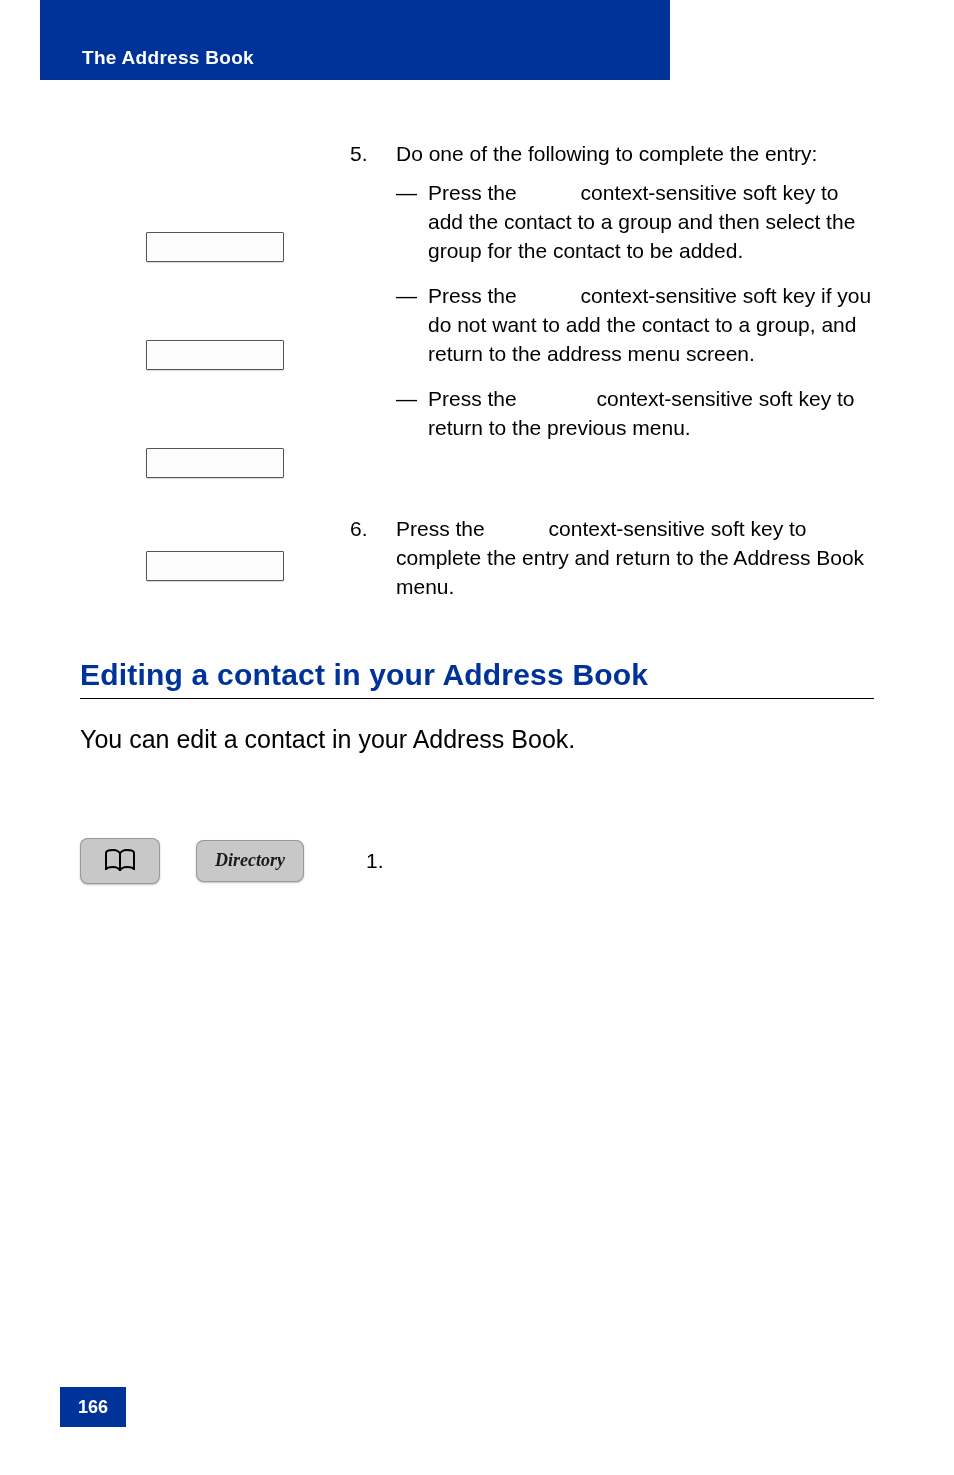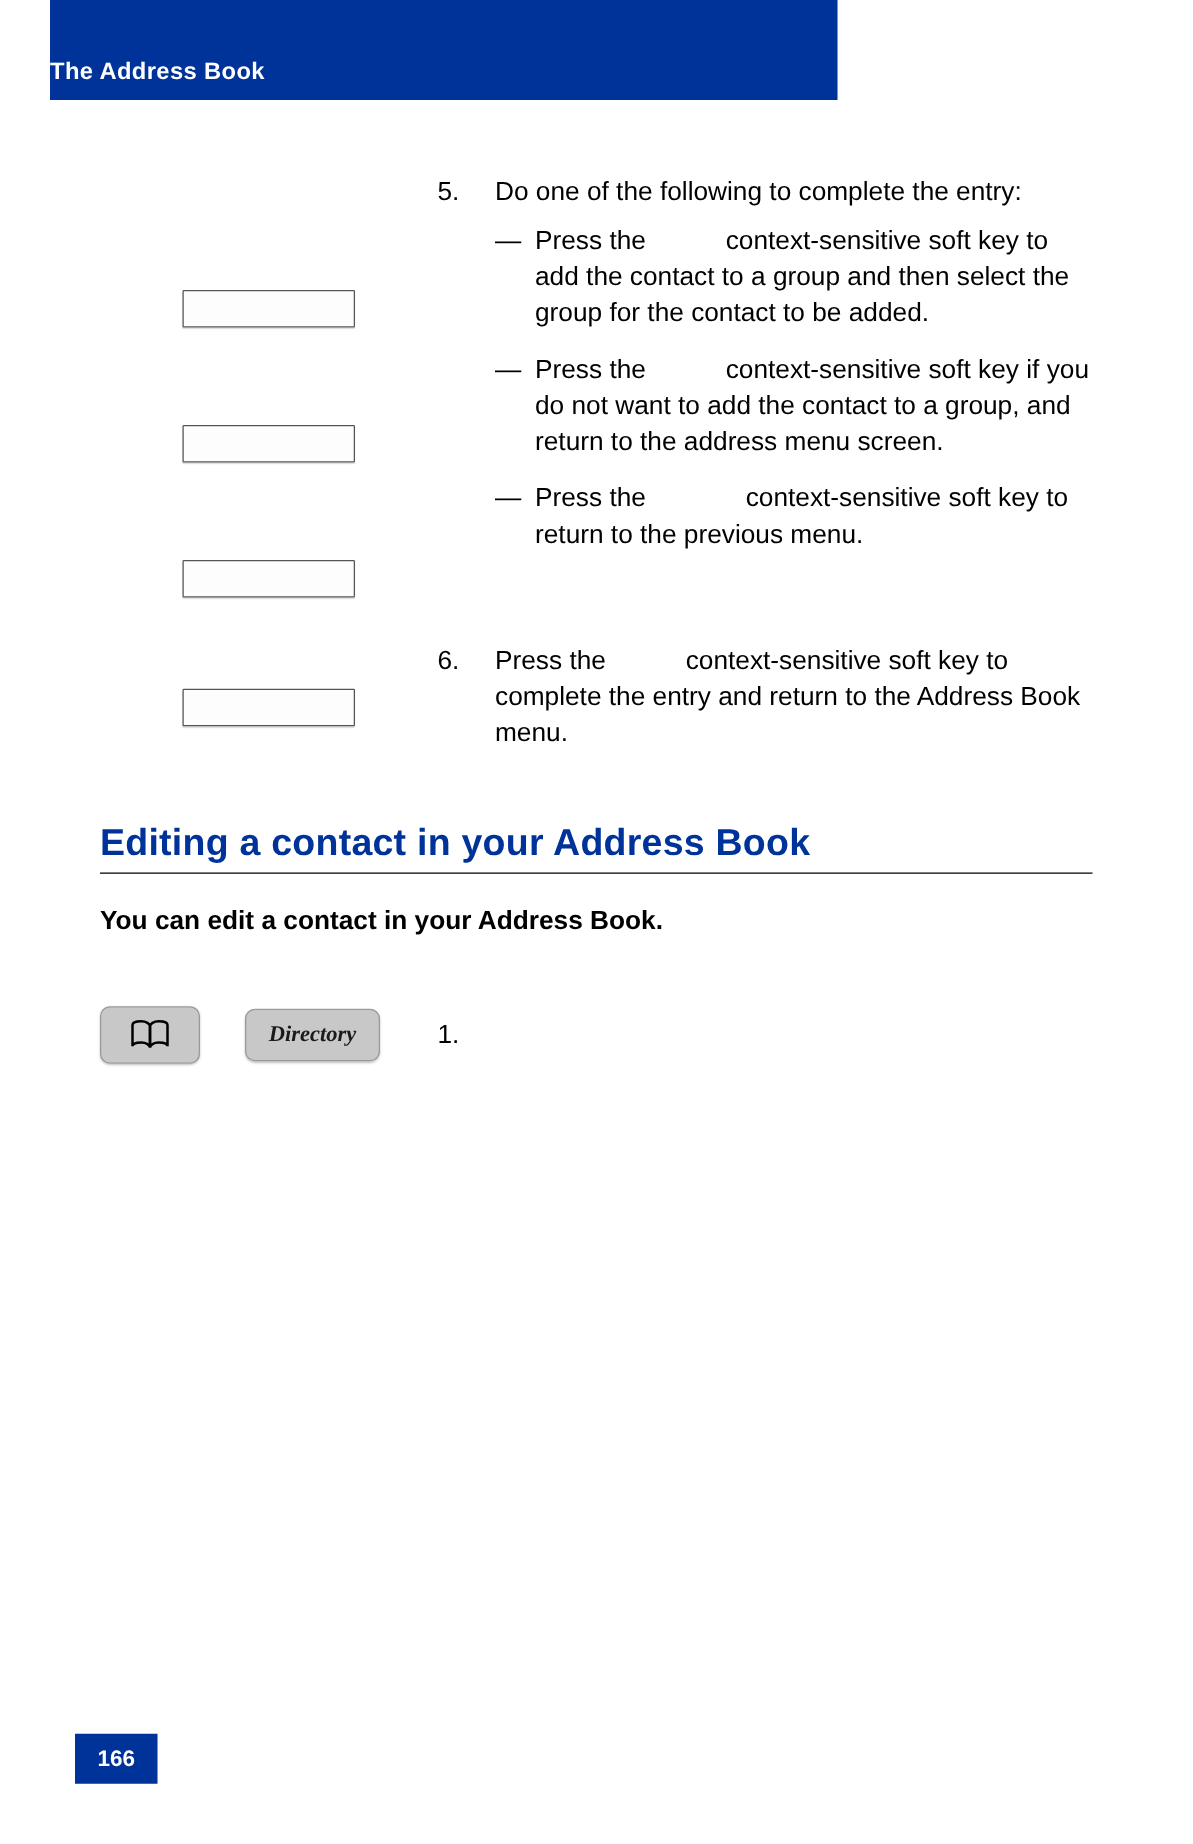--- a/index.html
+++ b/index.html
@@ -20,20 +20,21 @@
     top: 36px;
     left: 40px;
     width: 630px;
     height: 44px;
     background: #003399;
     color: #fff;
     font-family: "Arial Black", Arial, sans-serif;
     font-weight: bold;
     font-size: 19px;
     letter-spacing: 0.3px;
+    padding-left: 42px;
     line-height: 44px;
     box-sizing: border-box;
   }
   .top-blue {
     position: absolute;
     top: 0;
     left: 40px;
     width: 630px;
     height: 36px;
     background: #003399;
@@ -104,27 +105,27 @@
     color: #003399;
     margin: 20px 0 6px 0;
     letter-spacing: 0.2px;
   }
   .rule {
     border: none;
     border-top: 1.5px solid #000;
     margin: 0 0 26px 0;
   }
   .intro {
-    font-size: 21px;
-    margin-bottom: 56px;
-    font-weight: bold;
+    font-size: 25px;
+    margin-bottom: 84px;
   }
   .step1-row {
     display: flex;
     align-items: center;
+    gap: 16px;
   }
   .dir-key-group {
     display: flex;
     align-items: center;
     gap: 36px;
     flex: 0 0 270px;
   }
   .icon-key {
     width: 80px;
     height: 46px;

